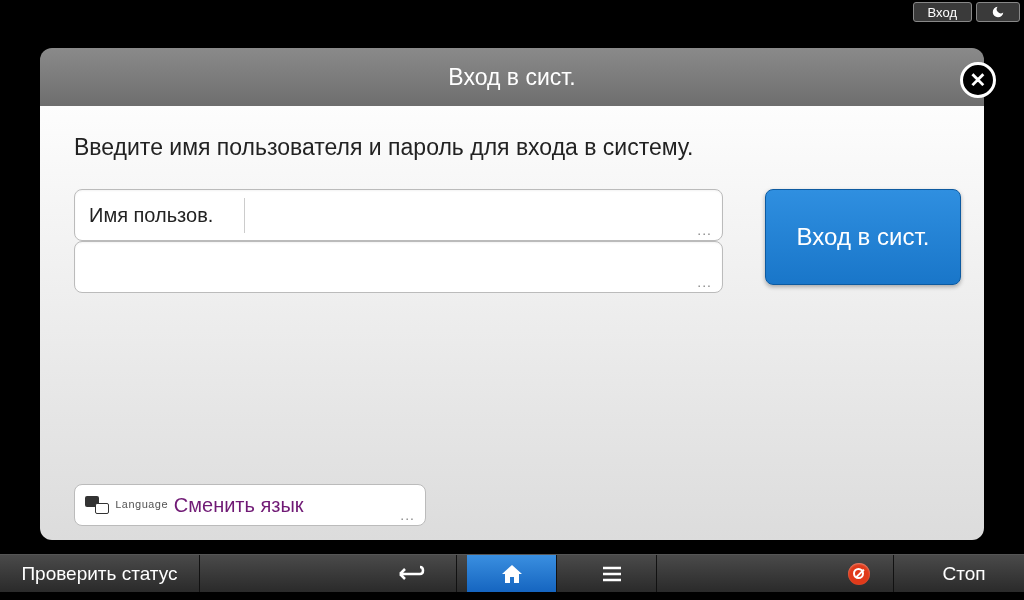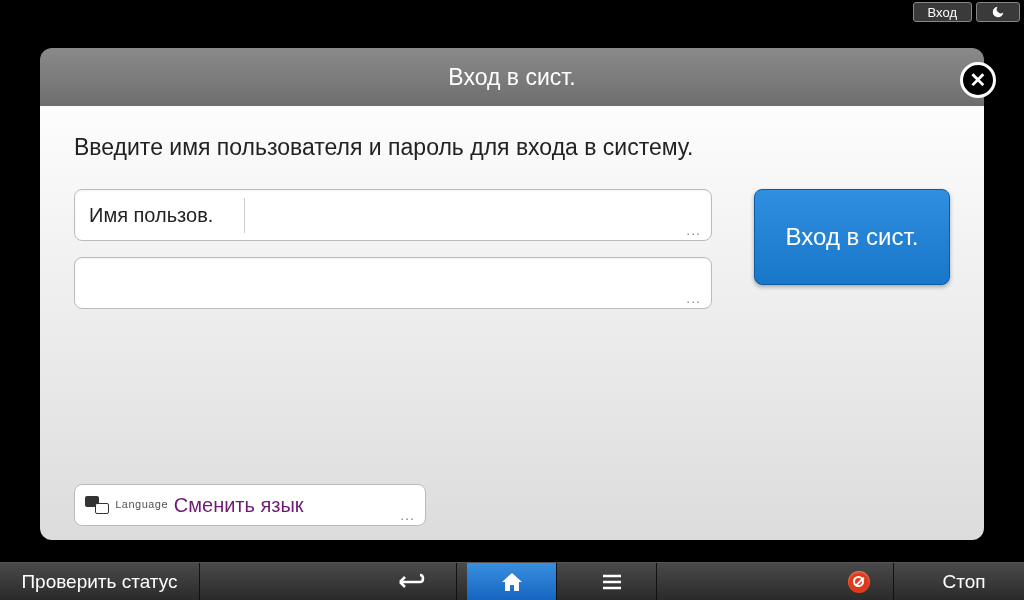--- a/index.html
+++ b/index.html
@@ -70,41 +70,40 @@
     display: flex;
     align-items: center;
     justify-content: center;
     cursor: pointer;
   }
   .dialog-body {
     background: linear-gradient(#fdfdfd, #dcdcdc);
     height: calc(100% - 58px);
     border-bottom-left-radius: 12px;
     border-bottom-right-radius: 12px;
-    padding: 28px 34px 16px 34px;
+    padding: 28px 23px 16px 34px;
     position: relative;
   }
   .instruction {
     font-size: 23px;
     color: #222;
     margin-bottom: 28px;
   }
   .form-row {
     display: flex;
     gap: 42px;
   }
   .fields-col { flex: 1; }
   .field {
     display: flex;
     align-items: center;
     border: 1px solid #bbb;
     border-radius: 8px;
     background: #fff;
     height: 52px;
-    margin-bottom: 16px;
     position: relative;
     box-shadow: inset 0 1px 2px rgba(0,0,0,0.05);
   }
   .field-label {
     width: 170px;
     padding-left: 14px;
     font-size: 20px;
     color: #222;
     border-right: 1px solid #ccc;
     height: 70%;
@@ -174,21 +173,21 @@
   .lang-text {
     font-size: 20px; color: #701a75;
   }
   .lang-dots {
     position: absolute; right: 10px; bottom: 2px; color: #888; font-size: 14px; letter-spacing: 1px;
   }
 
   
   .bottombar {
     position: absolute;
-    bottom: 0;
+    bottom: 8px;
     left: 0;
     right: 0;
     height: 38px;
     background: linear-gradient(#4a4a4a, #2a2a2a);
     display: flex;
     align-items: stretch;
     border-top: 1px solid #555;
     gap: 10px;
   }
   .bb-btn {

